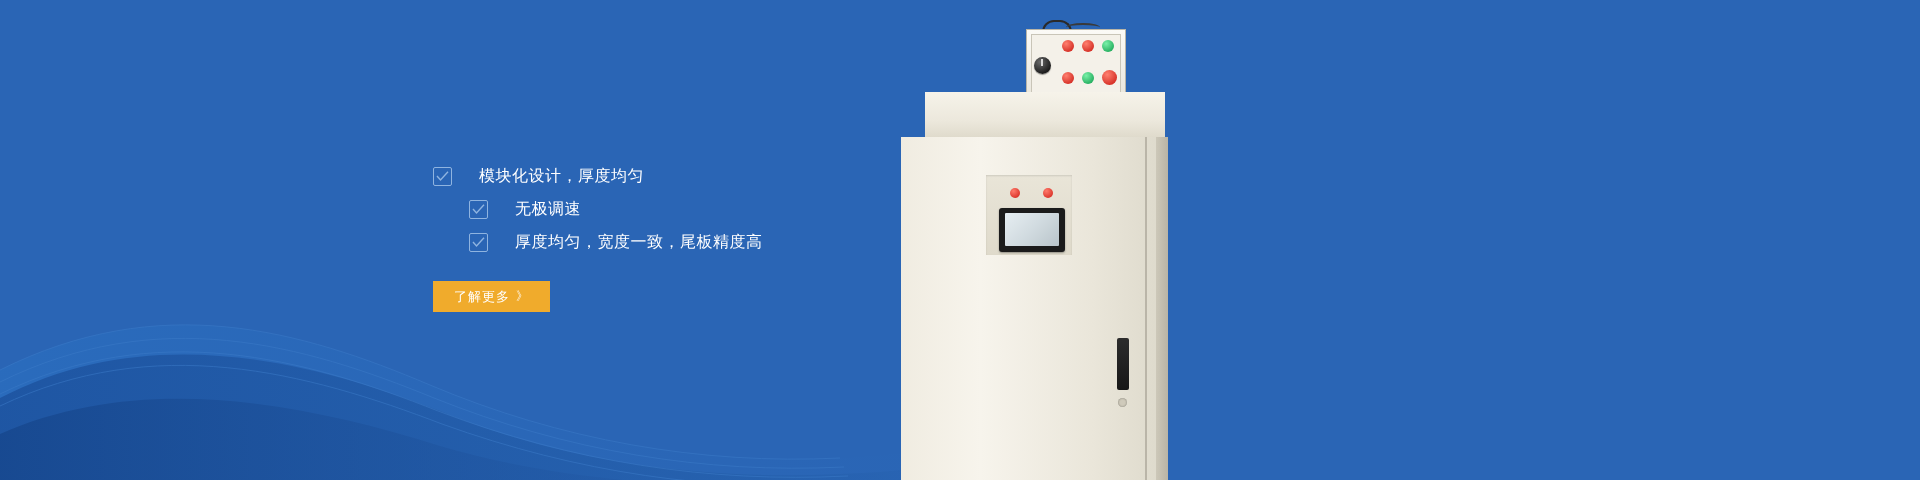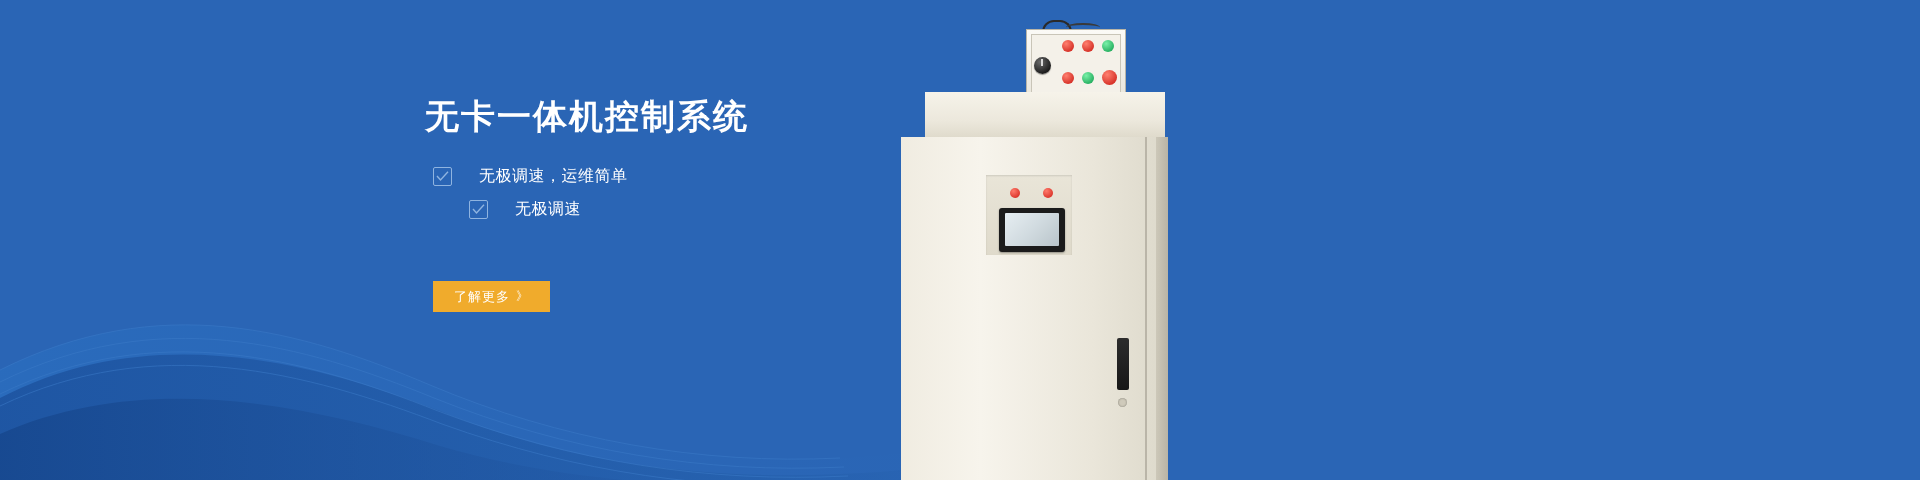--- a/index.html
+++ b/index.html
@@ -164,42 +164,49 @@
         <path d="M0,150 C160,70 300,110 430,165 C560,220 700,245 840,238"></path>
         <path d="M0,162 C158,84 302,124 434,178 C566,231 704,254 844,247"></path>
         <path d="M0,174 C156,98 304,138 438,191 C572,242 708,263 848,256"></path>
         <path d="M0,186 C154,112 306,152 442,204 C578,253 712,272 852,265"></path>
       </g>
     </svg>
   </div>
 
   <div class="content">
 
-    <div class="title">无卡一体机控制系统</div>
 
     <div class="bullets">
 
       <div class="bullet">
         <span class="chk">
           <svg width="13" height="11" viewBox="0 0 13 11" aria-hidden="true">
             <path d="M1,5 L4.5,9 L12,0.8" fill="none" stroke="#8fb4e0" stroke-width="1.4"></path>
           </svg>
         </span>
-        <span class="btxt">无极调速，运维简单</span>
+        <span class="btxt">模块化设计，厚度均匀</span>
       </div>
 
       <div class="bullet">
         <span class="chk">
           <svg width="13" height="11" viewBox="0 0 13 11" aria-hidden="true">
             <path d="M1,5 L4.5,9 L12,0.8" fill="none" stroke="#8fb4e0" stroke-width="1.4"></path>
           </svg>
         </span>
         <span class="btxt">无极调速</span>
       </div>
 
+      <div class="bullet">
+        <span class="chk">
+          <svg width="13" height="11" viewBox="0 0 13 11" aria-hidden="true">
+            <path d="M1,5 L4.5,9 L12,0.8" fill="none" stroke="#8fb4e0" stroke-width="1.4"></path>
+          </svg>
+        </span>
+        <span class="btxt">厚度均匀，宽度一致，尾板精度高</span>
+      </div>
 
     </div>
 
     <div class="cta">
       <span>了解更多</span>
       <span class="chev">》</span>
     </div>
 
   </div>
 

